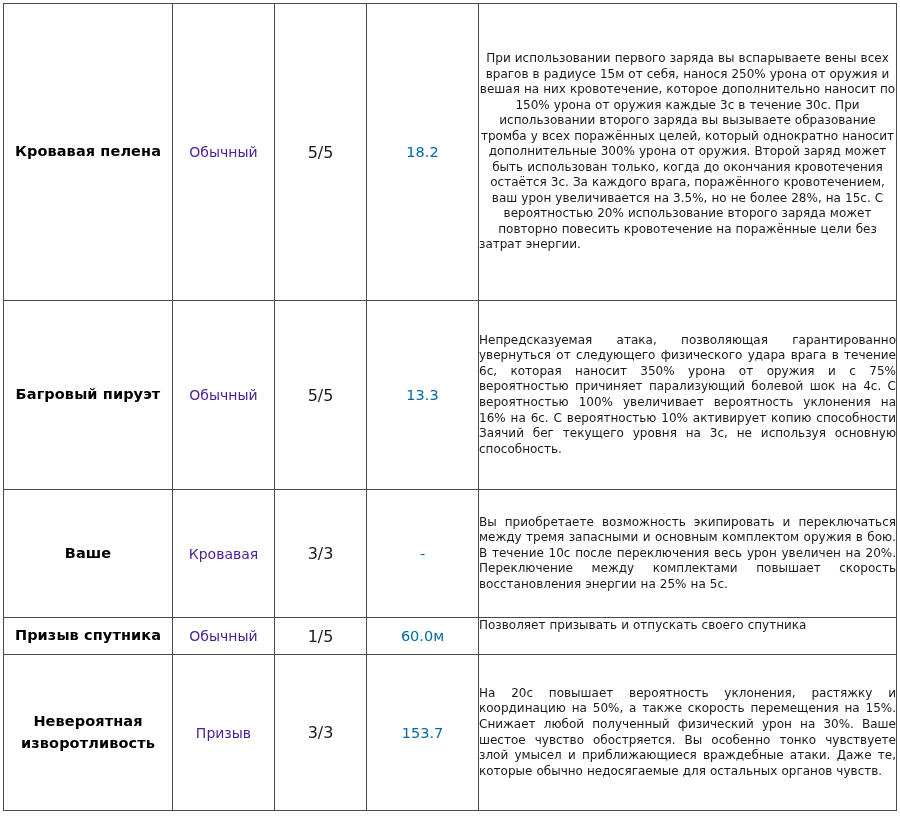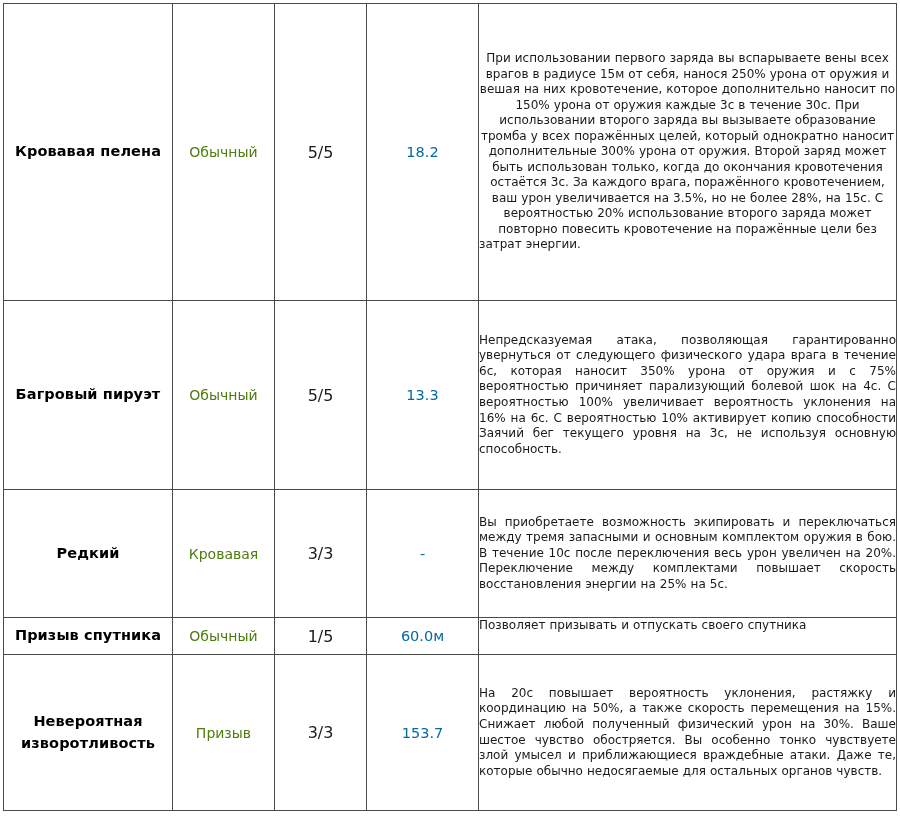--- a/index.html
+++ b/index.html
@@ -48,21 +48,21 @@
     font-weight: bold;
     font-size: 14.5px;
     line-height: 1.5;
     color: #000000;
     padding: 4px 8px;
     letter-spacing: 0.1px;
   }
   .cell-rarity {
     text-align: center;
     font-size: 14px;
-    color: #4d7c0f;
+    color: #4c1d95;
     padding: 4px 4px;
     margin-left: 28px;
   }
   .cell-level {
     text-align: center;
     font-size: 16px;
     color: #1a1a1a;
     padding: 4px 4px;
   }
   .cell-value {
@@ -116,21 +116,21 @@
         <td class="cell-desc">При использовании первого заряда вы вспарываете вены всех врагов в радиусе 15м от себя, нанося 250% урона от оружия и вешая на них кровотечение, которое дополнительно наносит по 150% урона от оружия каждые 3с в течение 30с. При использовании второго заряда вы вызываете образование тромба у всех поражённых целей, который однократно наносит дополнительные 300% урона от оружия. Второй заряд может быть использован только, когда до окончания кровотечения остаётся 3с. За каждого врага, поражённого кровотечением, ваш урон увеличивается на 3.5%, но не более 28%, на 15с. С вероятностью 20% использование второго заряда может повторно повесить кровотечение на поражённые цели без затрат энергии.</td>
       </tr>
       <tr class="r2">
         <td class="cell-name">Багровый пируэт</td>
         <td class="cell-rarity">Обычный</td>
         <td class="cell-level">5/5</td>
         <td class="cell-value">13.3</td>
         <td class="cell-desc">Непредсказуемая атака, позволяющая гарантированно увернуться от следующего физического удара врага в течение 6с, которая наносит 350% урона от оружия и с 75% вероятностью причиняет парализующий болевой шок на 4с. С вероятностью 100% увеличивает вероятность уклонения на 16% на 6с. С вероятностью 10% активирует копию способности Заячий бег текущего уровня на 3с, не используя основную способность.</td>
       </tr>
       <tr class="r3">
-        <td class="cell-name">Редкий</td>
+        <td class="cell-name">Ваше</td>
         <td class="cell-rarity">Кровавая</td>
         <td class="cell-level">3/3</td>
         <td class="cell-value">-</td>
         <td class="cell-desc">Вы приобретаете возможность экипировать и переключаться между тремя запасными и основным комплектом оружия в бою. В течение 10с после переключения весь урон увеличен на 20%. Переключение между комплектами повышает скорость восстановления энергии на 25% на 5с.</td>
       </tr>
       <tr class="r4">
         <td class="cell-name">Призыв спутника</td>
         <td class="cell-rarity">Обычный</td>
         <td class="cell-level">1/5</td>
         <td class="cell-value">60.0м</td>

